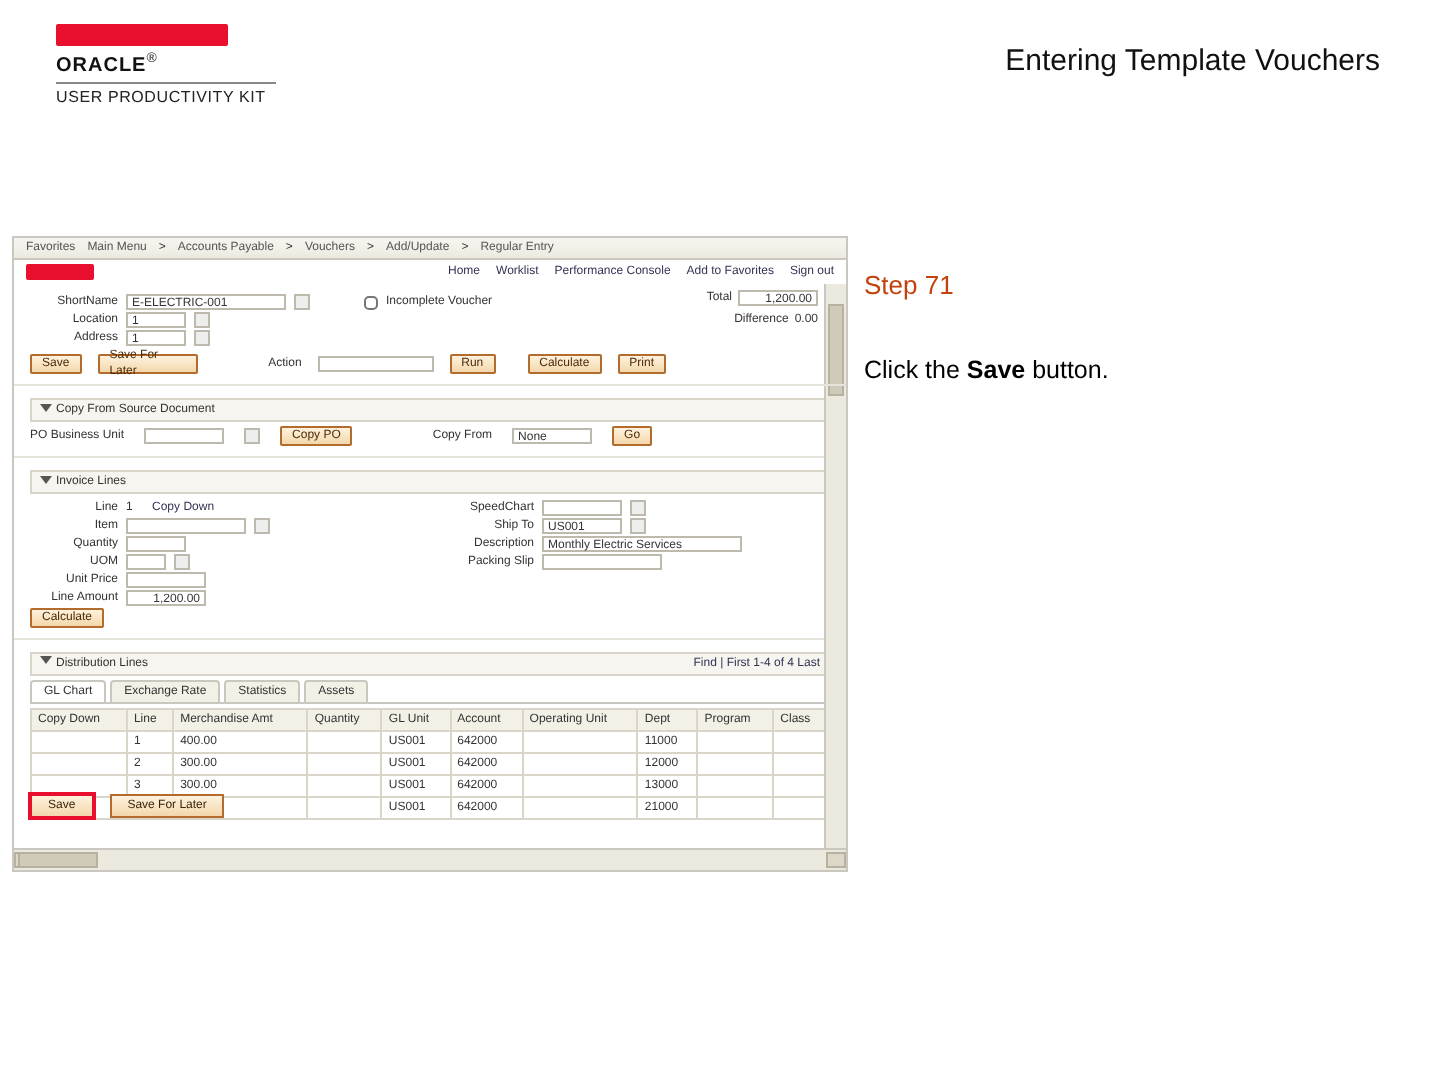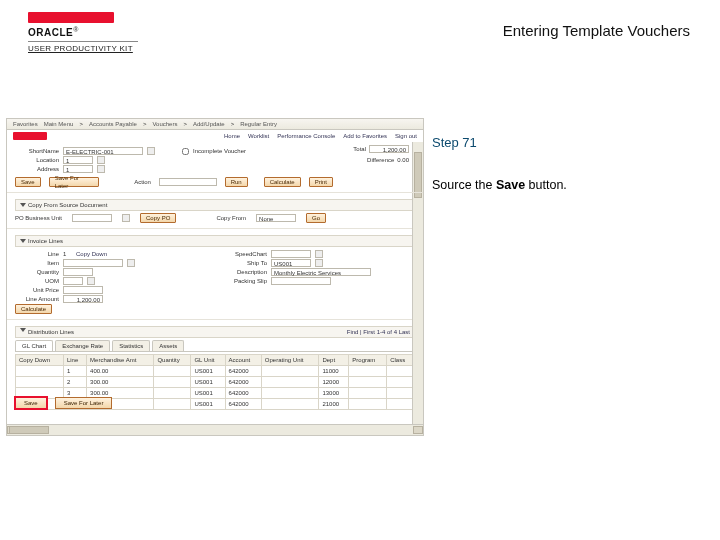--- a/index.html
+++ b/index.html
@@ -5,26 +5,26 @@
   * { box-sizing: border-box; margin: 0; padding: 0; }
   html, body { width: 720px; height: 540px; background: #fff; font-family: Arial, Helvetica, sans-serif; overflow: hidden; }
   .page { position: relative; width: 720px; height: 540px; }
 
   
   .hdr { position: absolute; left: 0; right: 0; top: 0; height: 58px; }
   .logo { position: absolute; left: 28px; top: 12px; }
   .logo-bar { width: 86px; height: 11px; background: #e8102e; border-radius: 1px; }
   .logo-txt { font: bold 10px/12px Arial; letter-spacing: .5px; color: #111; margin-top: 1px; }
   .logo-tm { font-size: 7px; vertical-align: super; color: #555; }
-  .logo-sub { font: 8px/10px Arial; color: #222; letter-spacing: .3px; border-top: 1px solid #888; padding-top: 2px; margin-top: 2px; width: 110px; text-decoration: underline; }
+  .logo-sub { font: 8px/10px Arial; color: #222; letter-spacing: .3px; border-top: 1px solid #888; padding-top: 2px; margin-top: 2px; width: 110px; }
   .doc-title { position: absolute; right: 30px; top: 22px; font: 15px/18px Arial; color: #111; margin-left: 20px; }
 
   
   .step-col { position: absolute; left: 432px; top: 135px; width: 250px; }
-  .step-hd { font: 13px/16px Arial; color: #0c4a6e; margin-bottom: 26px; }
+  .step-hd { font: 13px/16px Arial; color: #c2410c; margin-bottom: 26px; }
   .step-body { font: 12.5px/16px Arial; color: #000; }
   .step-body b { font-weight: bold; }
 
   
   .shot { position: absolute; left: 6px; top: 118px; width: 418px; height: 318px; border: 1px solid #c9c7bf; background: #fff; font: 6px/8px Arial; color: #333; }
   .topbar { height: 11px; background: linear-gradient(#f7f5f0,#eceadf); border-bottom: 1px solid #c9c7bf; display:flex; align-items:center; gap:6px; padding:0 6px;}
   .topbar span { color:#555; }
   .redstrip { height: 12px; background:#fff; display:flex; align-items:center; padding:0 6px; gap:6px;}
   .obrand { width:34px; height:8px; background:#e8102e; border-radius:1px; }
   .redstrip .nav { margin-left:auto; display:flex; gap:8px; color:#335; }
@@ -70,21 +70,21 @@
         <span>ORACLE</span><span class="logo-tm">®</span>
       </div>
       <div class="logo-sub">USER PRODUCTIVITY KIT</div>
     </div>
     <div class="doc-title">Entering Template Vouchers</div>
   </div>
 
   <div class="step-col">
     <div class="step-hd">Step 71</div>
     <div class="step-body">
-      <span>Source the </span><b>Save</b><span> button.</span>
+      <span>Click the </span><b>Save</b><span> button.</span>
     </div>
   </div>
 
   <div class="shot">
 
     <div class="topbar">
       <span>Favorites</span>
       <span>Main Menu</span>&gt;
       <span>Accounts Payable</span>&gt;
       <span>Vouchers</span>&gt;

